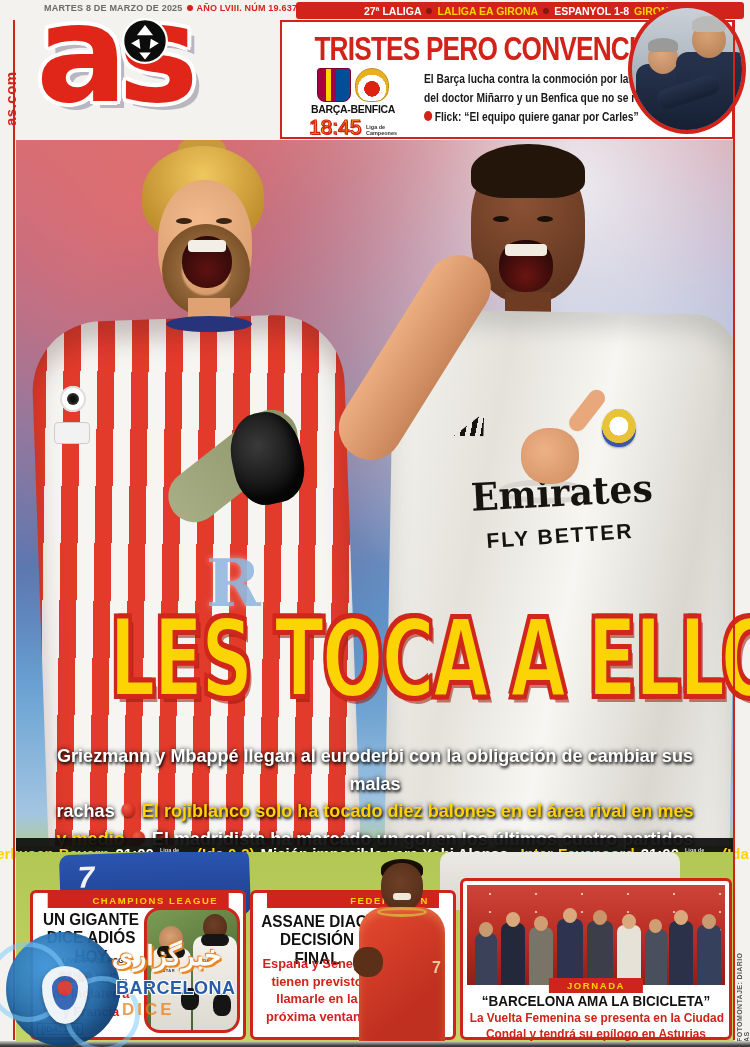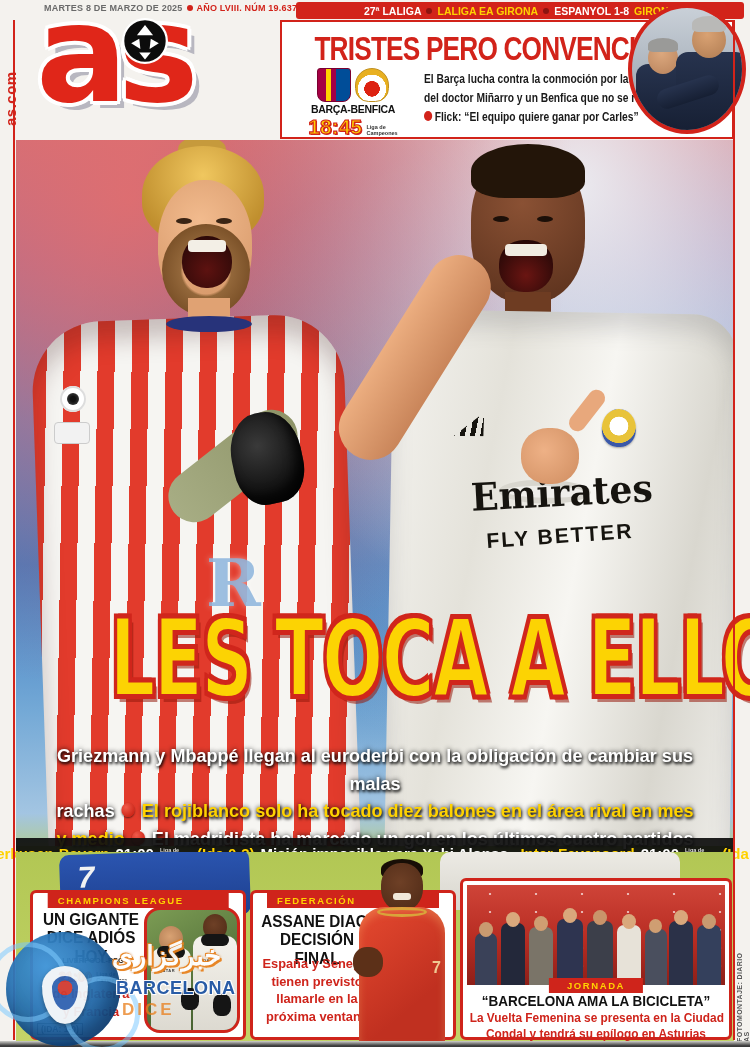--- a/index.html
+++ b/index.html
@@ -23,21 +23,21 @@
   #starball{position:absolute;left:92px;top:10px;width:46px;height:46px;}
 
   
   #story-panel{left:280px;top:20px;width:454px;height:119px;background:#fff;border:2px solid #d2231a;box-sizing:border-box;}
   #story-head{position:absolute;left:0;top:8px;width:360px;text-align:center;font-size:32px;font-weight:900;color:#d2231a;transform:scale(.82,1.05);transform-origin:center;white-space:nowrap;letter-spacing:-1px;}
   #match-box{position:absolute;left:8px;top:46px;width:126px;text-align:center;}
   .crest{display:inline-block;width:32px;height:32px;vertical-align:middle;}
   #crest-barca{background:linear-gradient(90deg,#a50044 0 25%,#ffd200 25% 40%,#a50044 40% 55%,#004d98 55% 100%);border:1px solid #7a0030;border-radius:3px 3px 8px 8px;}
   #crest-benfica{background:radial-gradient(circle at 50% 62%,#d21 30%,#fff 31% 55%,#e8b021 56% 100%);border-radius:50% 50% 40% 40%;border:1px solid #c09020;}
   #match-teams{font-size:10.5px;font-weight:900;color:#111;letter-spacing:-.3px;margin-top:1px;}
-  #match-time{font-size:21px;font-weight:700;color:#ffd200;-webkit-text-stroke:1.2px #d2231a;text-shadow:1px 1px 0 #d2231a;display:inline-block;}
+  #match-time{font-size:21px;font-weight:400;color:#ffd200;-webkit-text-stroke:1.2px #d2231a;text-shadow:1px 1px 0 #d2231a;display:inline-block;}
   .comp-tag{display:inline-block;font-size:5.5px;font-weight:bold;color:#333;line-height:1.1;text-align:left;vertical-align:middle;}
   #match-leg{font-size:9px;font-weight:900;color:#111;border:1px solid #777;background:#fff;display:inline-block;padding:0 3px;margin-top:1px;}
   #story-text{position:absolute;left:142px;top:48px;width:250px;font-size:12.5px;font-weight:900;color:#1a1a1a;line-height:1.5;transform:scaleX(.82);transform-origin:left;white-space:nowrap;}
   #story-text .bullet{display:inline-block;width:10px;height:10px;border-radius:50%;background:#d2231a;margin-right:3px;}
   #hug-photo{left:628px;top:4px;width:120px;height:132px;}
   #hug-circle{position:absolute;left:0;top:0;width:118px;height:130px;border-radius:50%;border:4px solid #d2231a;background:linear-gradient(180deg,#c9d0d8 0%,#a7b0ba 60%,#8b95a1 100%);overflow:hidden;box-sizing:border-box;}
   .suit{position:absolute;background:linear-gradient(180deg,#27334e,#161f33);border-radius:12px;}
   .head{position:absolute;border-radius:50%;}
 
   
@@ -105,21 +105,21 @@
   #strip .y{color:#ffd200;} #strip .w{color:#fff;}
   #strip .comp-tag{color:#ddd;font-size:5.5px;}
   #strip .bullet{display:inline-block;width:12px;height:12px;border-radius:50%;background:radial-gradient(circle at 35% 30%,#f25a4a,#c01508);}
 
   
   #bottom{left:16px;top:852px;width:718px;height:190px;background:linear-gradient(180deg,#b2c754,#c3d468);overflow:hidden;}
   #gz-shorts{position:absolute;left:44px;top:0;width:190px;height:66px;border-radius:10px;background:linear-gradient(180deg,#2b55b0,#1d3f8e);transform:rotate(-2deg);}
   #gz-shorts .num{position:absolute;left:18px;top:6px;color:#f2f2f2;font-size:30px;font-weight:900;font-style:italic;}
   #mb-shorts{position:absolute;left:424px;top:0;width:240px;height:58px;border-radius:10px;background:linear-gradient(180deg,#eceae4,#d8d6ce);}
   .panel{position:absolute;background:#fff;border:3px solid #cf241b;border-radius:6px;box-sizing:border-box;}
-  .panel-label{position:absolute;left:50%;transform:translateX(-50%);top:0;background:#cf241b;color:#ffd200;font-size:9.5px;font-weight:800;letter-spacing:1.6px;padding:2px 10px;white-space:nowrap;width:86%;text-align:left;box-sizing:border-box;}
+  .panel-label{position:absolute;left:50%;transform:translateX(-50%);top:0;background:#cf241b;color:#ffd200;font-size:9.5px;font-weight:800;letter-spacing:1.6px;padding:2px 10px;white-space:nowrap;width:86%;text-align:right;box-sizing:border-box;}
   .blackline{font-weight:900;color:#111;text-align:center;line-height:1.08;transform:scaleX(.9);transform-origin:center;}
   .redline{font-weight:800;color:#cf241b;text-align:center;line-height:1.3;transform:scaleX(.95);transform-origin:center;white-space:nowrap;}
 
   #panel-cl{left:14px;top:38px;width:216px;height:150px;}
   #cl-h{position:absolute;left:2px;top:18px;width:112px;font-size:17px;}
   #cl-sub{position:absolute;left:2px;top:92px;width:112px;font-size:13.5px;}
   #cl-fix{position:absolute;left:6px;top:56px;width:108px;text-align:center;}
   #cl-fix .fx{font-size:7.5px;font-weight:900;color:#111;}
   #cl-fix .tm{font-size:13px;font-weight:900;color:#ffd200;-webkit-text-stroke:.8px #cf241b;text-shadow:1px 1px 0 #cf241b;}
   #cl-leg{position:absolute;left:4px;bottom:2px;font-size:8.5px;font-weight:900;color:#111;background:#fff;border:1px solid #555;padding:0 3px;}

